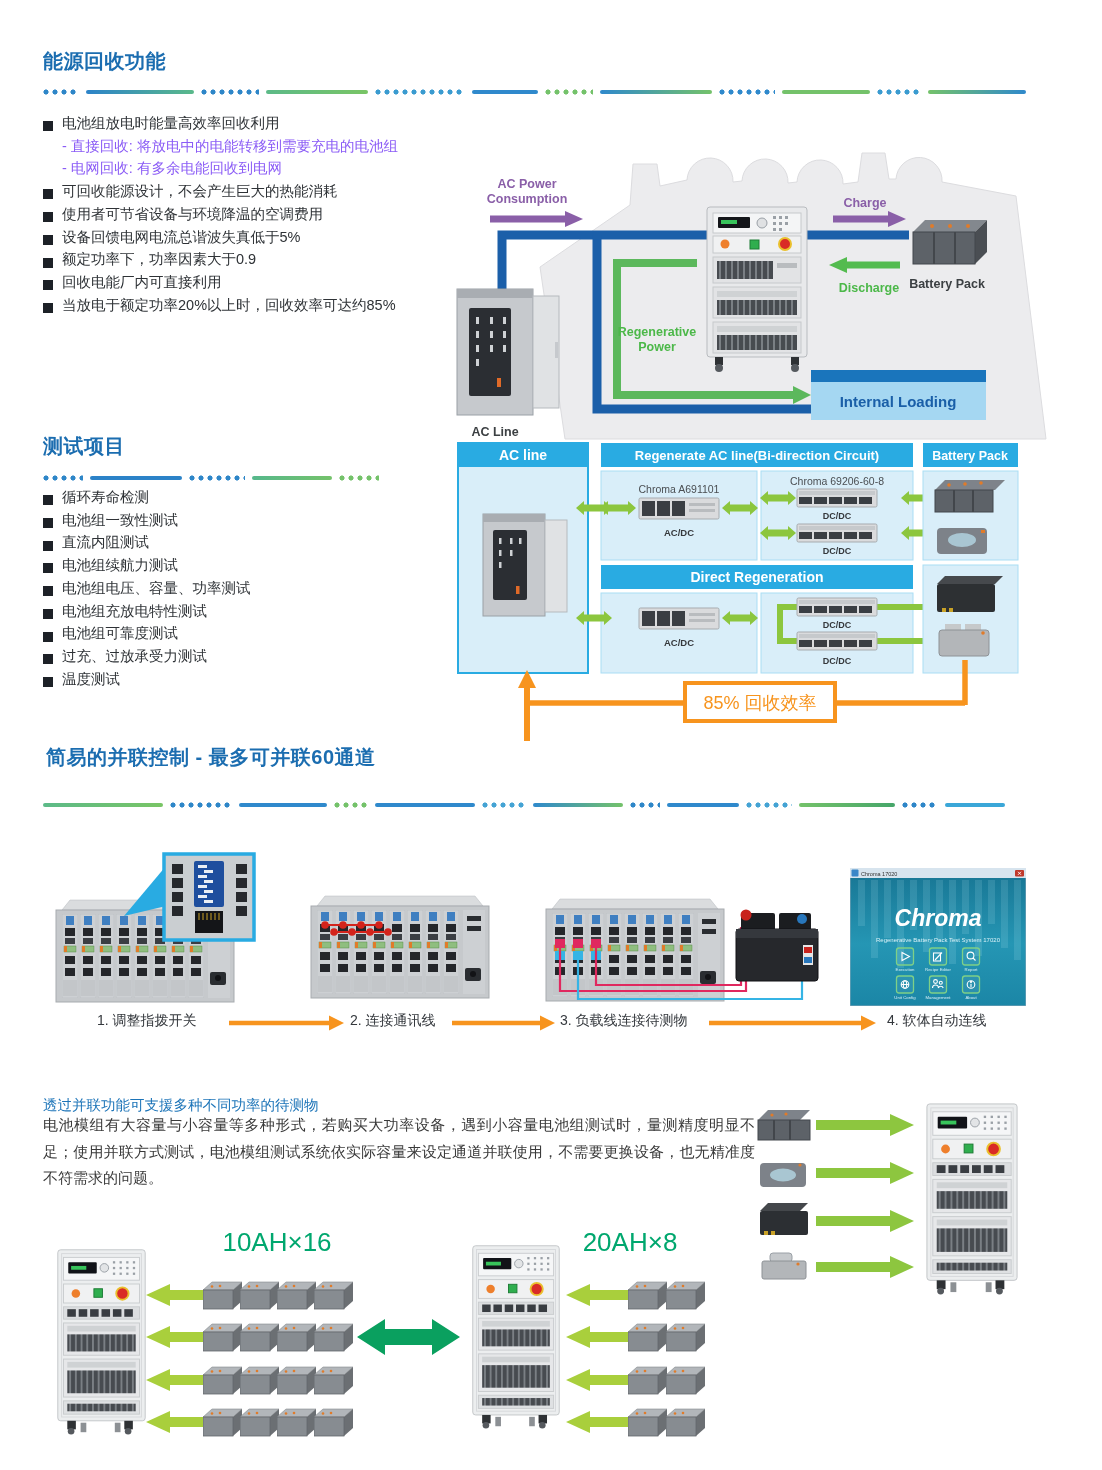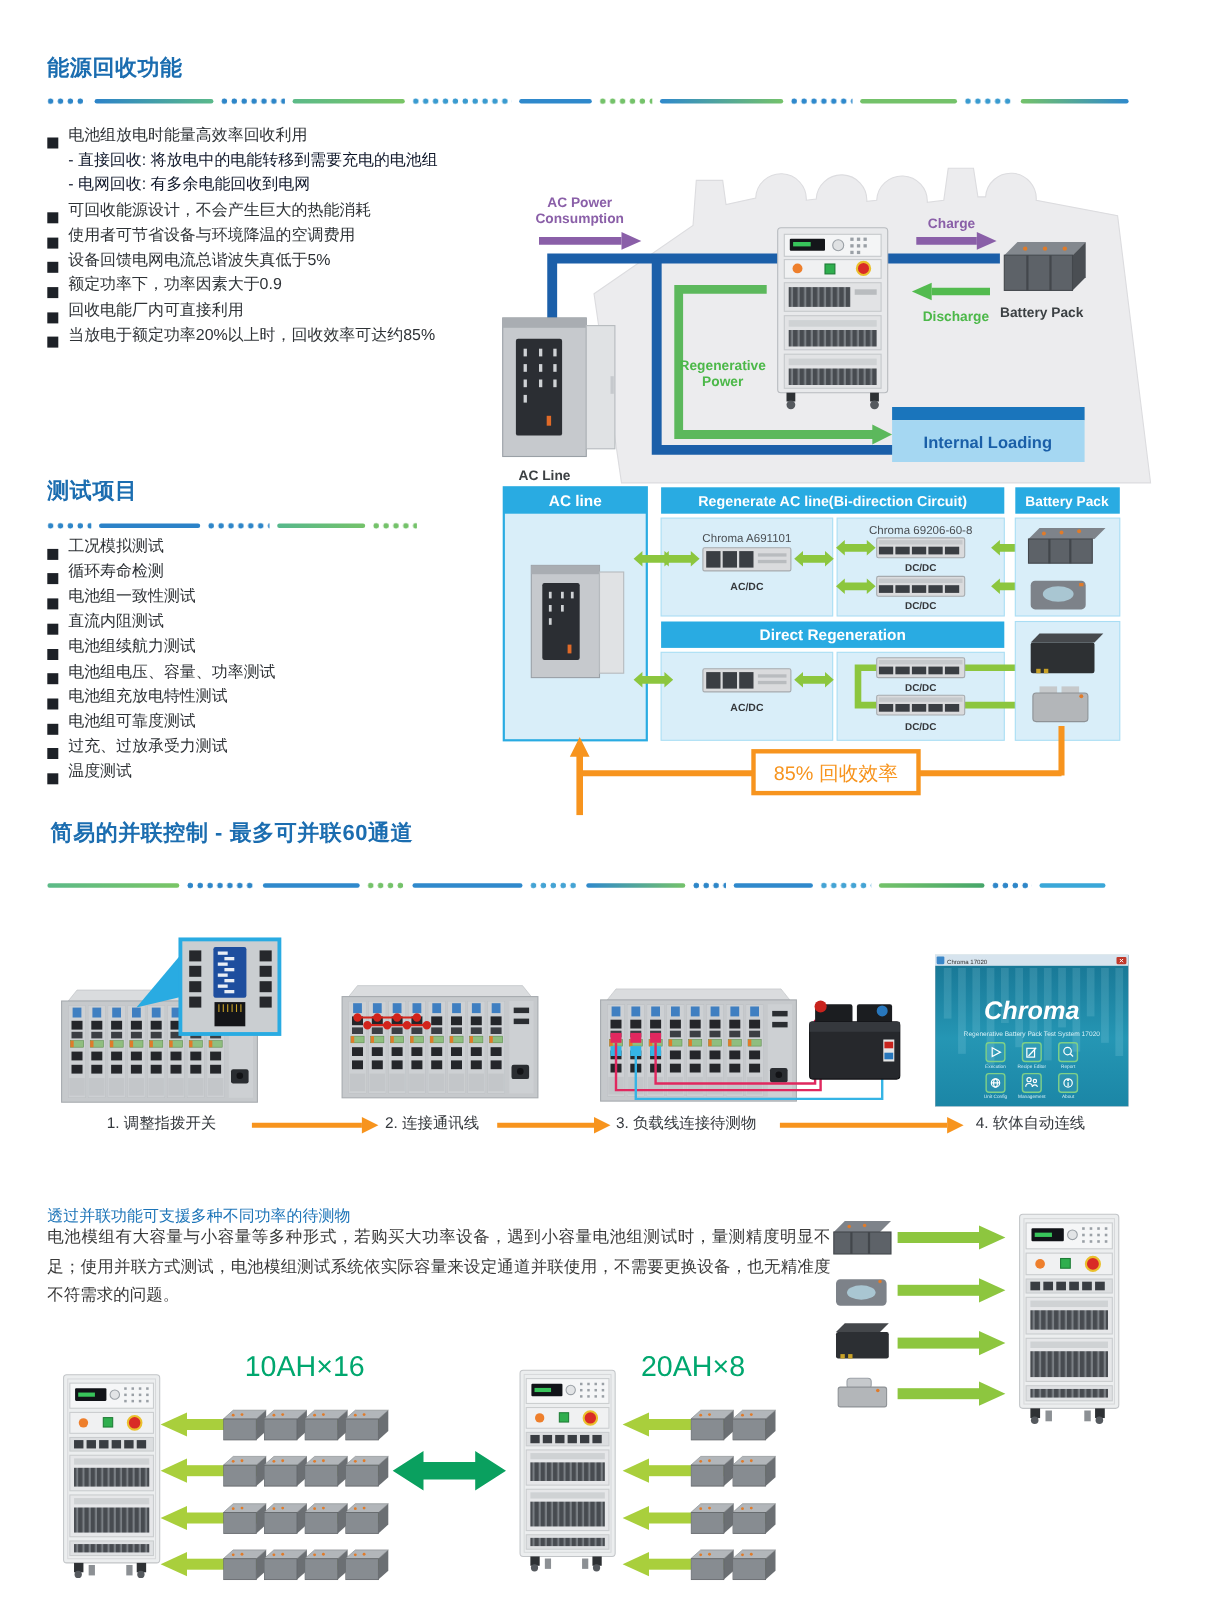--- a/index.html
+++ b/index.html
@@ -7,23 +7,23 @@
         font-family:"Liberation Sans",sans-serif;overflow:hidden}
   .abs{position:absolute}
   svg{display:block}
   svg text{font-family:"Liberation Sans",sans-serif}
   .sec-title{position:absolute;margin:0;font-size:20px;font-weight:bold;color:#1b6db0;letter-spacing:.5px}
   .divider{position:absolute;display:flex;align-items:center;gap:7px;height:6px;overflow:hidden}
   .dt{height:6px;flex:none;background-image:radial-gradient(circle at 3px 3px,var(--c) 2.3px,transparent 2.8px);
       background-size:9px 6px;background-repeat:repeat-x}
   .db{height:4.5px;border-radius:2.5px;flex:none}
   .blist{position:absolute}
-  .b-row{display:flex;align-items:flex-end;font-size:14.5px;line-height:22.7px;color:#2e3236}
+  .b-row{display:flex;align-items:center;font-size:14.5px;line-height:22.7px;color:#2e3236}
   .sq{width:10px;height:10px;background:#1d2127;flex:none;margin:6px 9px 0 0}
-  .b-sub{font-size:14.5px;line-height:22.7px;color:#0f172a;padding-left:19px}
+  .b-sub{font-size:14.5px;line-height:22.7px;color:#8b5cf6;padding-left:19px}
   .step-label{position:absolute;font-size:14px;font-weight:normal;color:#34383d;white-space:nowrap}
   .s4-head{position:absolute;font-size:14.5px;color:#1c74b8}
   .s4-body{position:absolute;width:712px;font-size:15px;line-height:26.5px;color:#3a3a3a;text-align:justify}
 </style>
 </head>
 <body>
 
 <div id="page">
 
   <svg width="0" height="0" style="position:absolute">
@@ -277,24 +277,20 @@
     <span class="dt" style="--c:#2e86c8;width:40px"></span>
       <span class="db" style="width:92px;background:#2b82c8"></span>
     <span class="dt" style="--c:#2e86c8;width:56px"></span>
       <span class="db" style="width:80px;background:linear-gradient(90deg,#56b88c,#74c26a)"></span>
     <span class="dt" style="--c:#74c26a;width:40px"></span>
   </div>
 
   <div class="blist" style="left:43px;top:486px;width:405px">
     <div class="b-row">
         <span class="sq"></span>
-        <span>工况模拟测试</span>
-      </div>
-    <div class="b-row">
-        <span class="sq"></span>
         <span>循环寿命检测</span>
       </div>
     <div class="b-row">
         <span class="sq"></span>
         <span>电池组一致性测试</span>
       </div>
     <div class="b-row">
         <span class="sq"></span>
         <span>直流内阻测试</span>
       </div>

